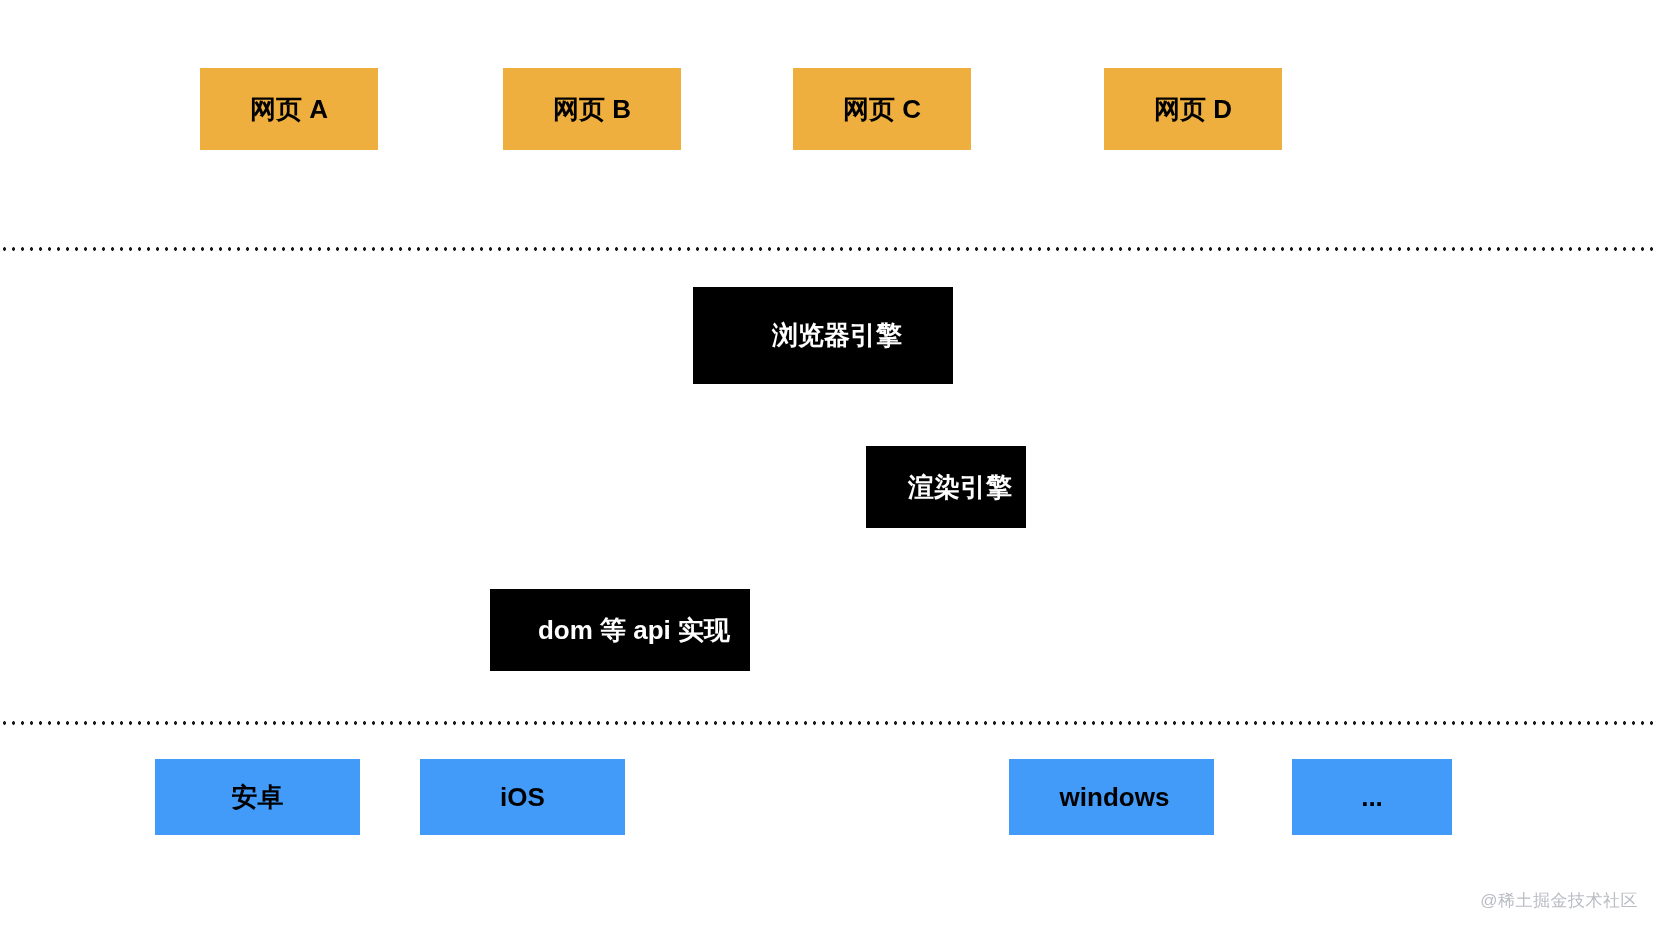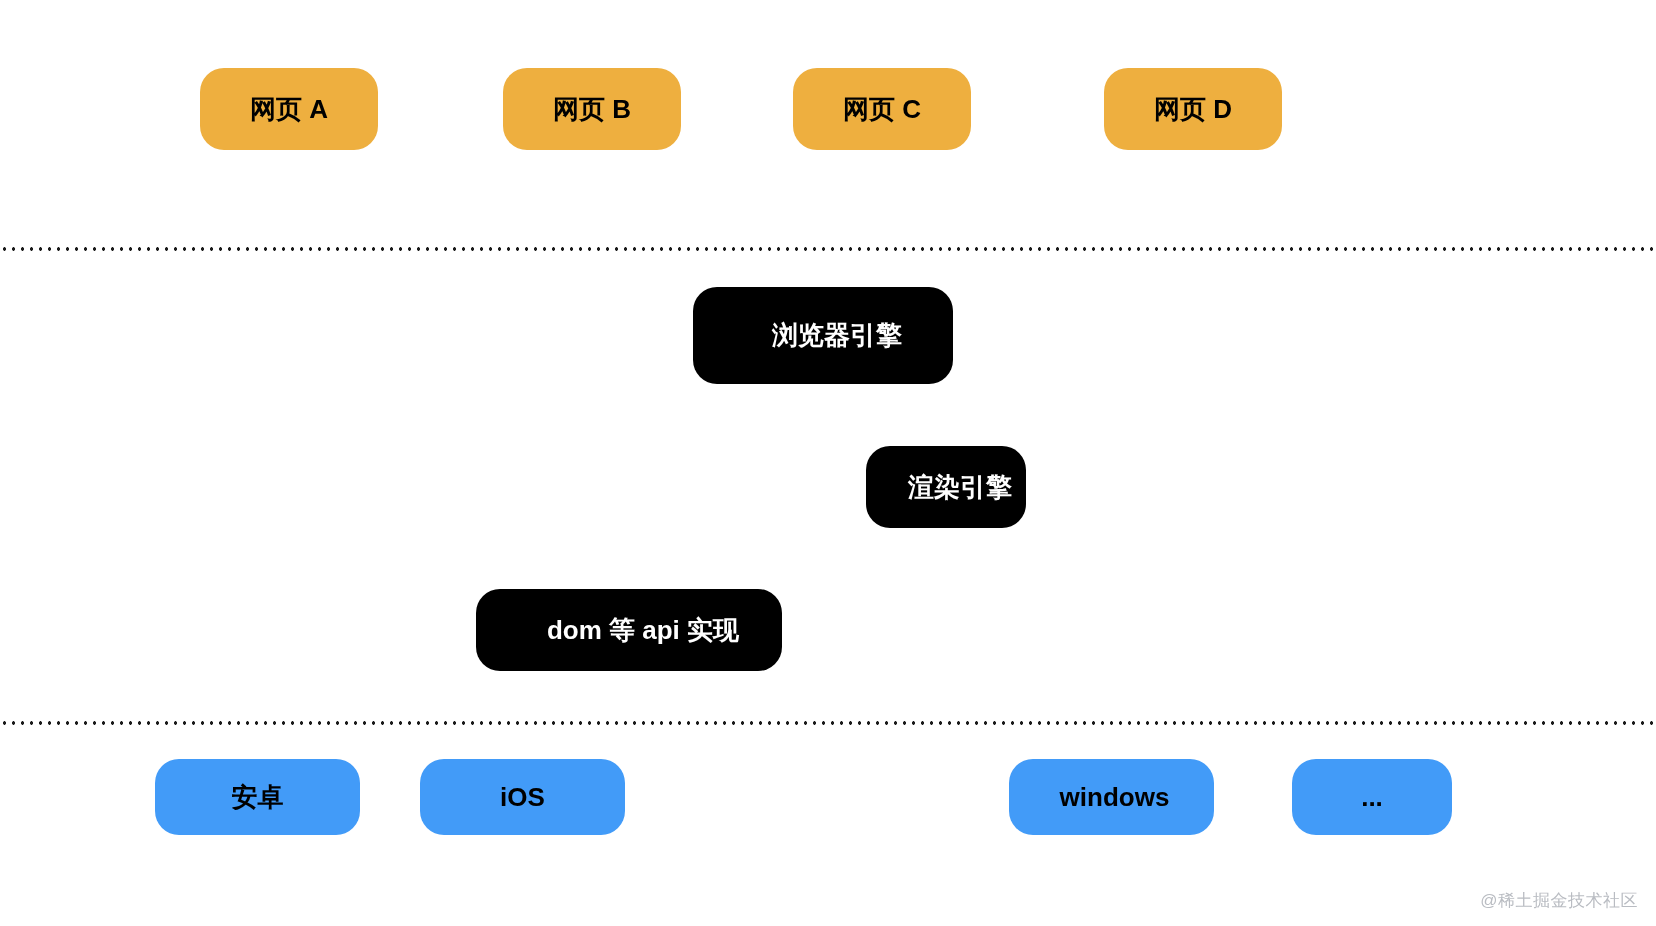--- a/index.html
+++ b/index.html
@@ -26,21 +26,20 @@
 
   .node {
     position: absolute;
     display: flex;
     align-items: center;
     justify-content: center;
     text-align: center;
     font-weight: bold;
     line-height: 1.1;
     white-space: nowrap;
-    border-radius: 24px;
   }
 
   .node.page {
     background: #eeaf3f;
     color: #000000;
     font-size: 26px;
   }
 
   .node.engine {
     background: #000000;
@@ -99,21 +98,21 @@
         <span>网页 D</span>
       </div>
     </div>
     <div style="position: absolute; left: 0px; top: 0px; width: 100%; height: 100%;">
       <div class="node engine" style="left: 693px; top: 287px; width: 260px; height: 97px;">
         <span>浏览器引擎</span>
       </div>
       <div class="node engine" style="left: 866px; top: 446px; width: 160px; height: 82px;">
         <span>渲染引擎</span>
       </div>
-      <div class="node engine" style="left: 476px; top: 589px; width: 306px; height: 82px;">
+      <div class="node engine" style="left: 490px; top: 589px; width: 260px; height: 82px;">
         <span>dom 等 api 实现</span>
       </div>
     </div>
     <div style="position: absolute; left: 0px; top: 12px; width: 100%; height: 100%;">
       <div class="node platform" style="left: 155px; top: 747px; width: 205px; height: 76px;">
         <span>安卓</span>
       </div>
       <div class="node platform" style="left: 420px; top: 747px; width: 205px; height: 76px;">
         <span>iOS</span>
       </div>

